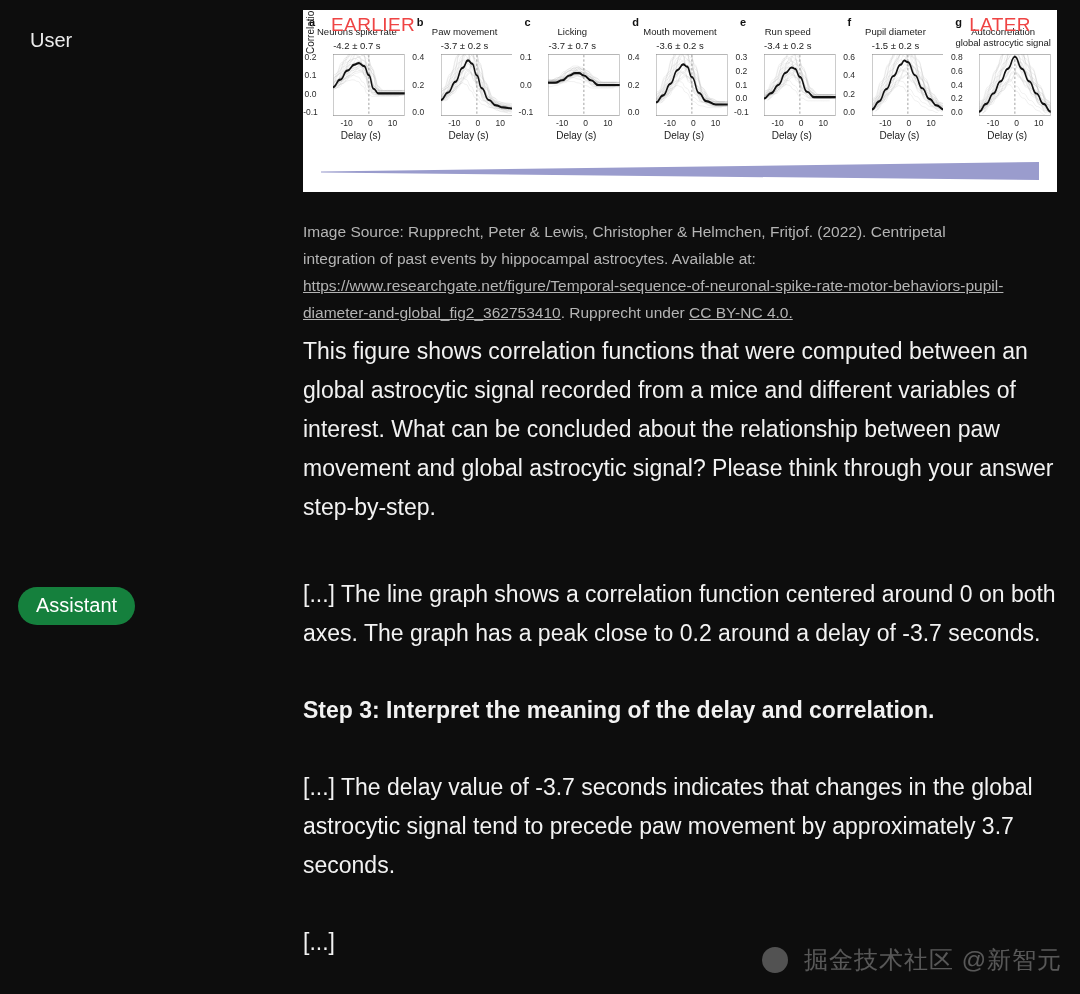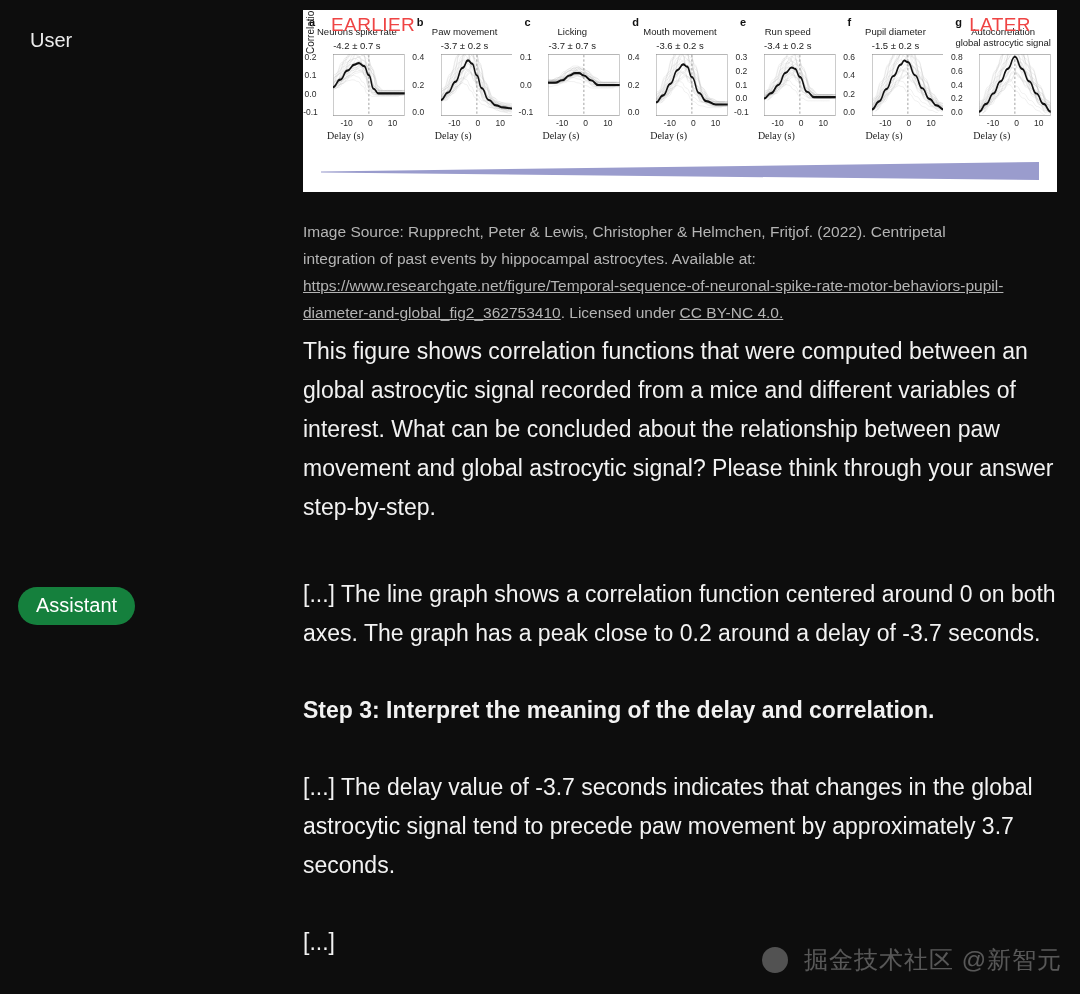--- a/index.html
+++ b/index.html
@@ -101,21 +101,22 @@
   .panel-yticks span { font-size: 8.5px; color: #2b2b2b; line-height: 9px; }
   .panel-xticks {
     position: absolute;
     left: 30px; right: 6px; top: 102px;
     display: flex; justify-content: space-around;
   }
   .panel-xticks span { font-size: 8.5px; color: #2b2b2b; }
   .panel-xlabel {
     position: absolute;
     left: 24px; right: 16px; top: 114px;
-    font-size: 10px; color: #1a1a1a; font-family: Liberation Serif, serif;
+    text-align: center;
+    font-size: 10px; color: #1a1a1a;
   }
   .ylabel-correlation {
     position: absolute;
     left: 2px; top: 44px;
     font-size: 10px;
     color: #1a1a1a;
     transform: rotate(-90deg);
     transform-origin: left top;
     white-space: nowrap;
   }
@@ -574,21 +575,21 @@
               <polygon points="18,15.5 736,6 736,24 18,16.5" fill="#9a9ccd"></polygon>
             </svg>
           </div>
           <span class="timeline-earlier">EARLIER</span>
           <span class="timeline-later">LATER</span>
         </div>
       </div>
 
       <div class="caption">
         <span>Image Source: Rupprecht, Peter &amp; Lewis, Christopher &amp; Helmchen, Fritjof. (2022). Centripetal integration of past events by hippocampal astrocytes. Available at:</span>
-        <span class="link">https://www.researchgate.net/figure/Temporal-sequence-of-neuronal-spike-rate-motor-behaviors-pupil-diameter-and-global_fig2_362753410</span><span>. Licensed under </span><span class="link">CC BY-NC 4.0.</span>
+        <span class="link">https://www.researchgate.net/figure/Temporal-sequence-of-neuronal-spike-rate-motor-behaviors-pupil-diameter-and-global_fig2_362753410</span><span>. Rupprecht under </span><span class="link">CC BY-NC 4.0.</span>
       </div>
 
       <div class="msg-body">
         <p>This figure shows correlation functions that were computed between an global astrocytic signal recorded from a mice and different variables of interest. What can be concluded about the relationship between paw movement and global astrocytic signal? Please think through your answer step-by-step.</p>
       </div>
     </div>
   </div>
 
   <div class="turn" style="margin-top:48px;">
     <div class="role-col">

